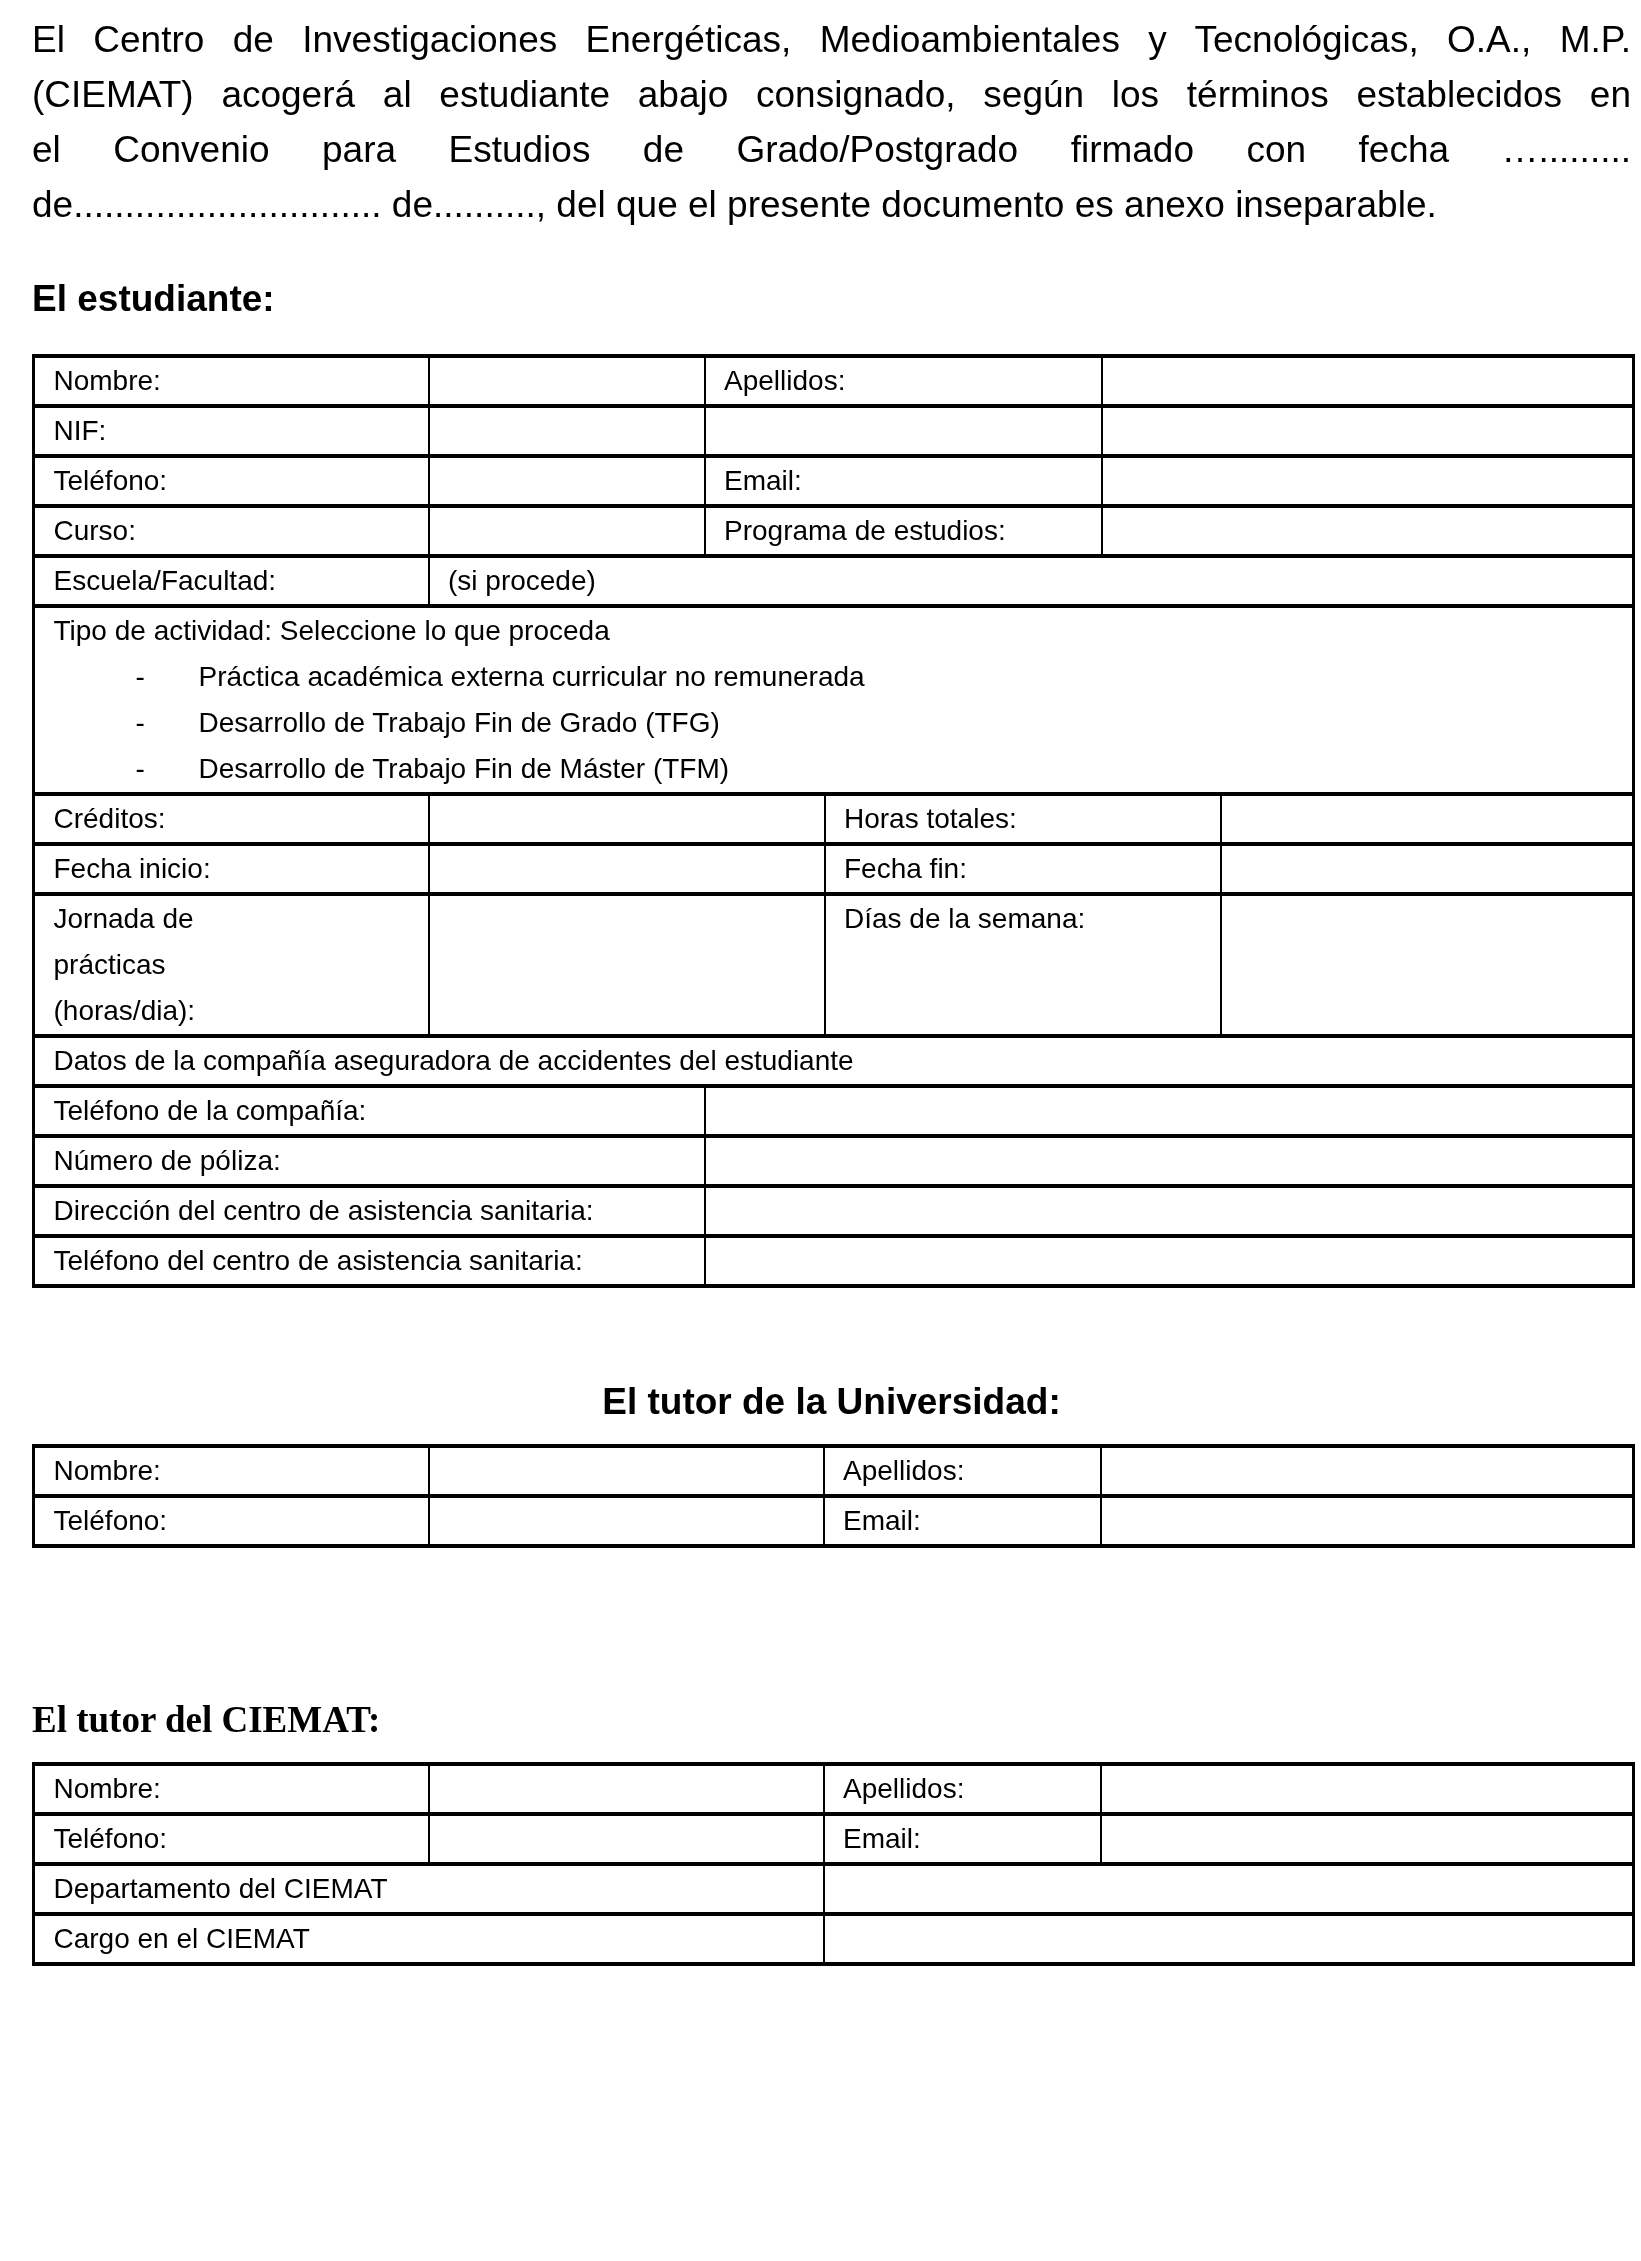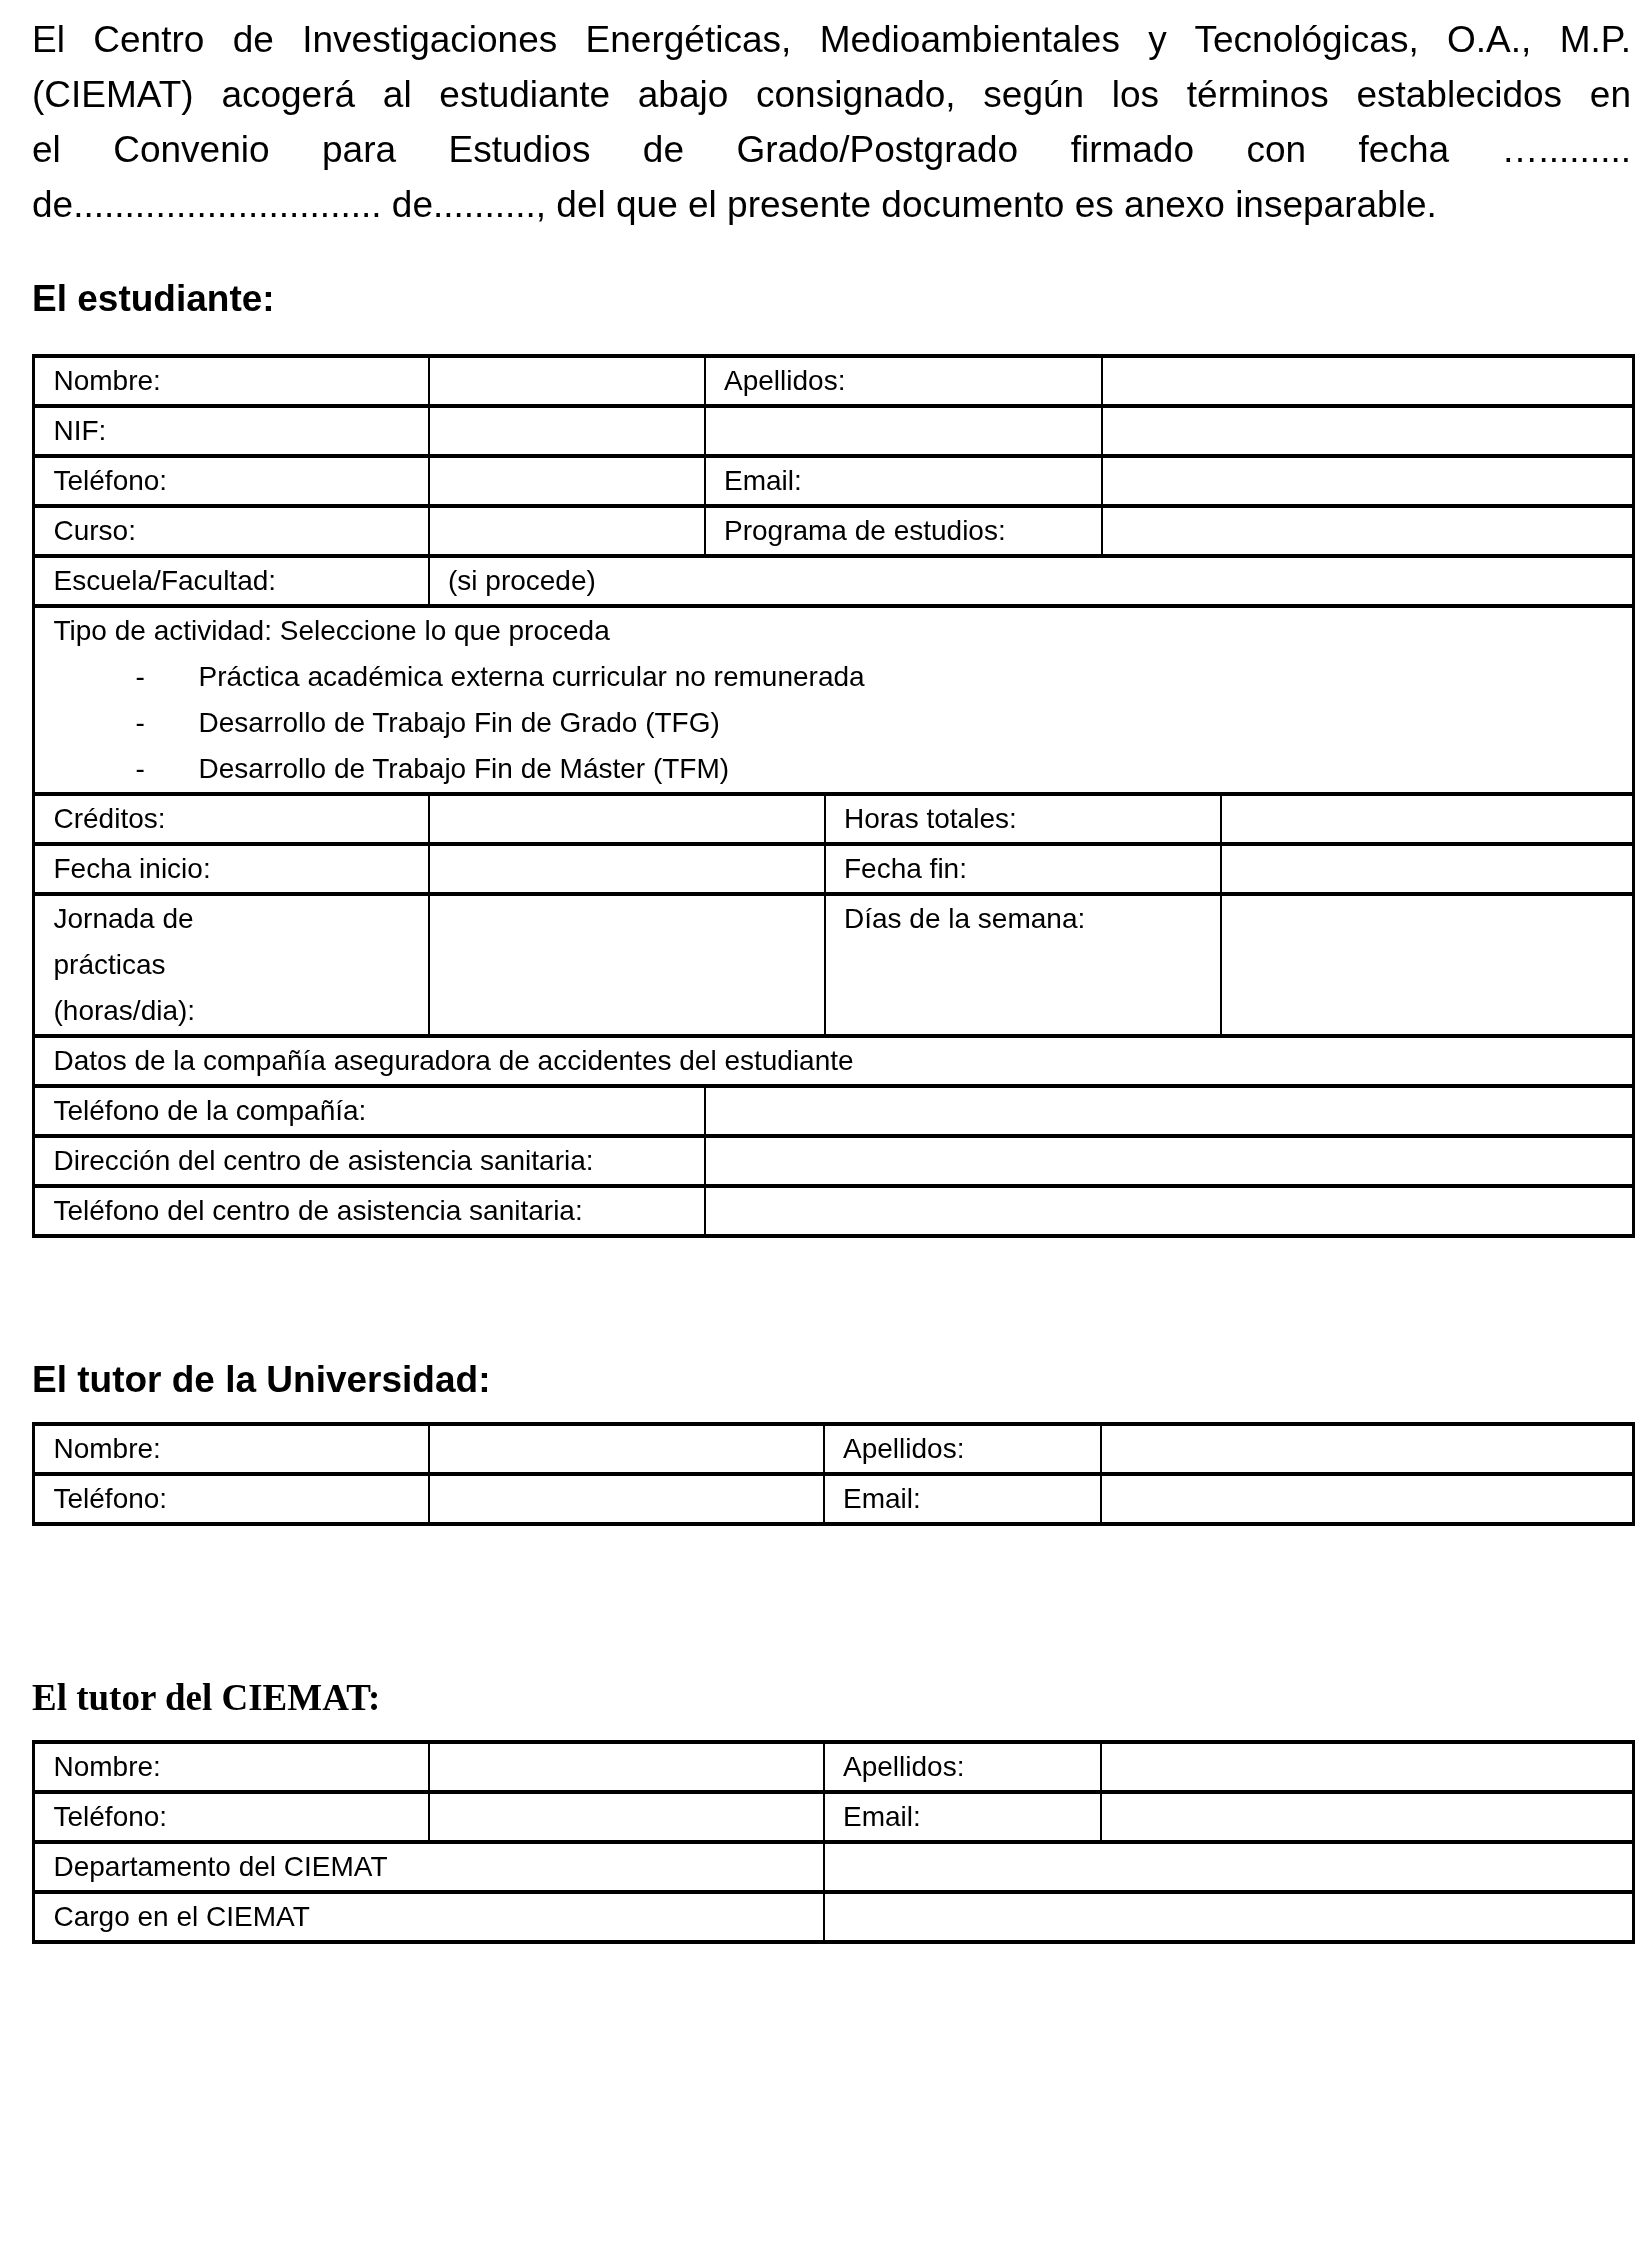--- a/index.html
+++ b/index.html
@@ -7,21 +7,21 @@
     width:1641px;height:2261px;overflow:hidden;
     font-family:"Liberation Sans","DejaVu Sans",sans-serif;
     color:#000;box-sizing:border-box;
     padding:11.8px 10px 0 32px;
   }
   .intro{font-size:37px;line-height:55px;}
   .intro .jline{text-align:justify;text-align-last:justify;}
   .intro .lastline{text-align:left;}
   .heading{font-size:37px;font-weight:bold;line-height:50px;}
   #h-student{margin-top:42px;}
-  #h-tutor-uni{margin-top:117px;}
+  #h-tutor-uni{margin-top:89px;text-align:center;}
   #h-tutor-ciemat{margin-top:147px;font-family:Liberation Serif, serif;}
   table{
     border-collapse:collapse;table-layout:fixed;
     width:1599px;margin-top:30px;
     font-size:28px;line-height:46px;
     border:3.4px solid #000;
   }
   #tutor-uni-table,#tutor-ciemat-table{margin-top:17px;}
   td{
     border-left:2.5px solid #000;border-right:2.5px solid #000;
@@ -114,20 +114,24 @@
     <td></td>
   </tr>
   <tr>
     <td colspan="6">Datos de la compañía aseguradora de accidentes del estudiante</td>
   </tr>
   <tr>
     <td colspan="2">Teléfono de la compañía:</td>
     <td colspan="4"></td>
   </tr>
   <tr>
+    <td colspan="2">Número de póliza:</td>
+    <td colspan="4"></td>
+  </tr>
+  <tr>
     <td colspan="2" class="justify">Dirección del centro de asistencia sanitaria:</td>
     <td colspan="4"></td>
   </tr>
   <tr>
     <td colspan="2" class="justify">Teléfono del centro de asistencia sanitaria:</td>
     <td colspan="4"></td>
   </tr>
 </tbody>
   </table>
 

